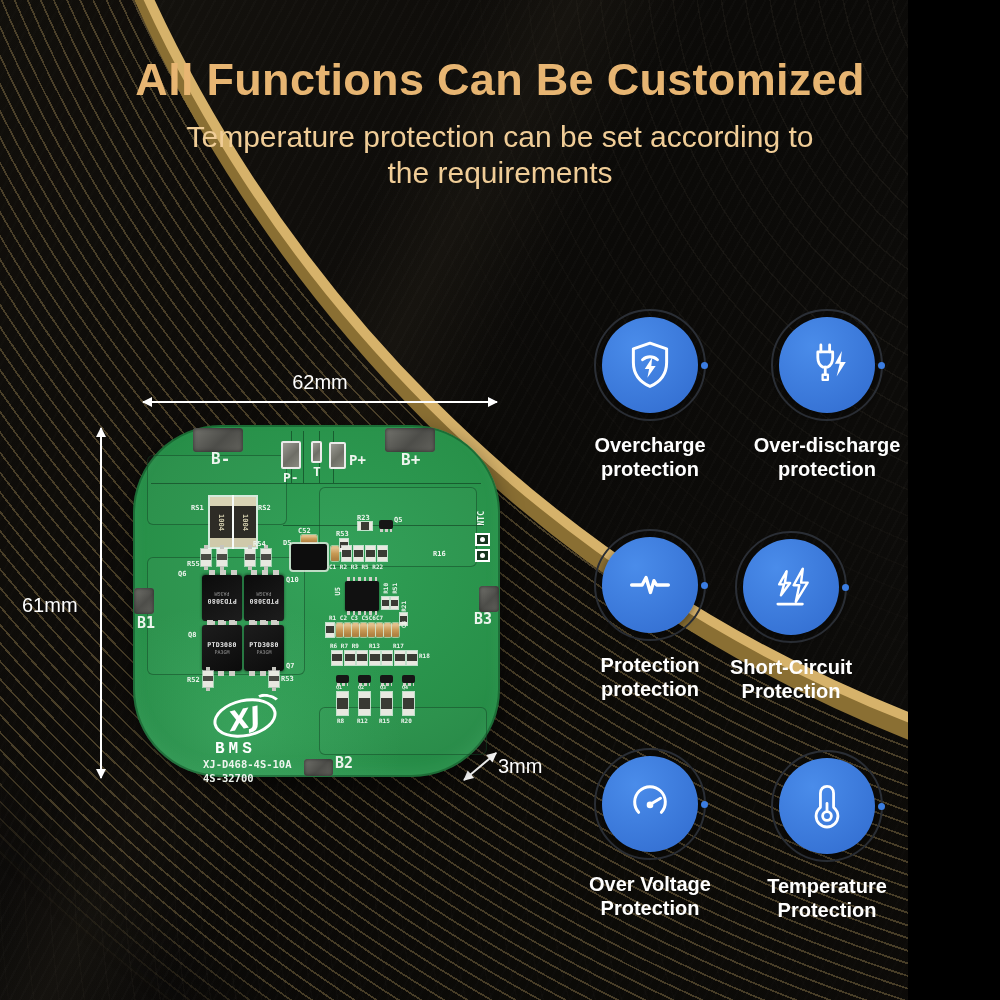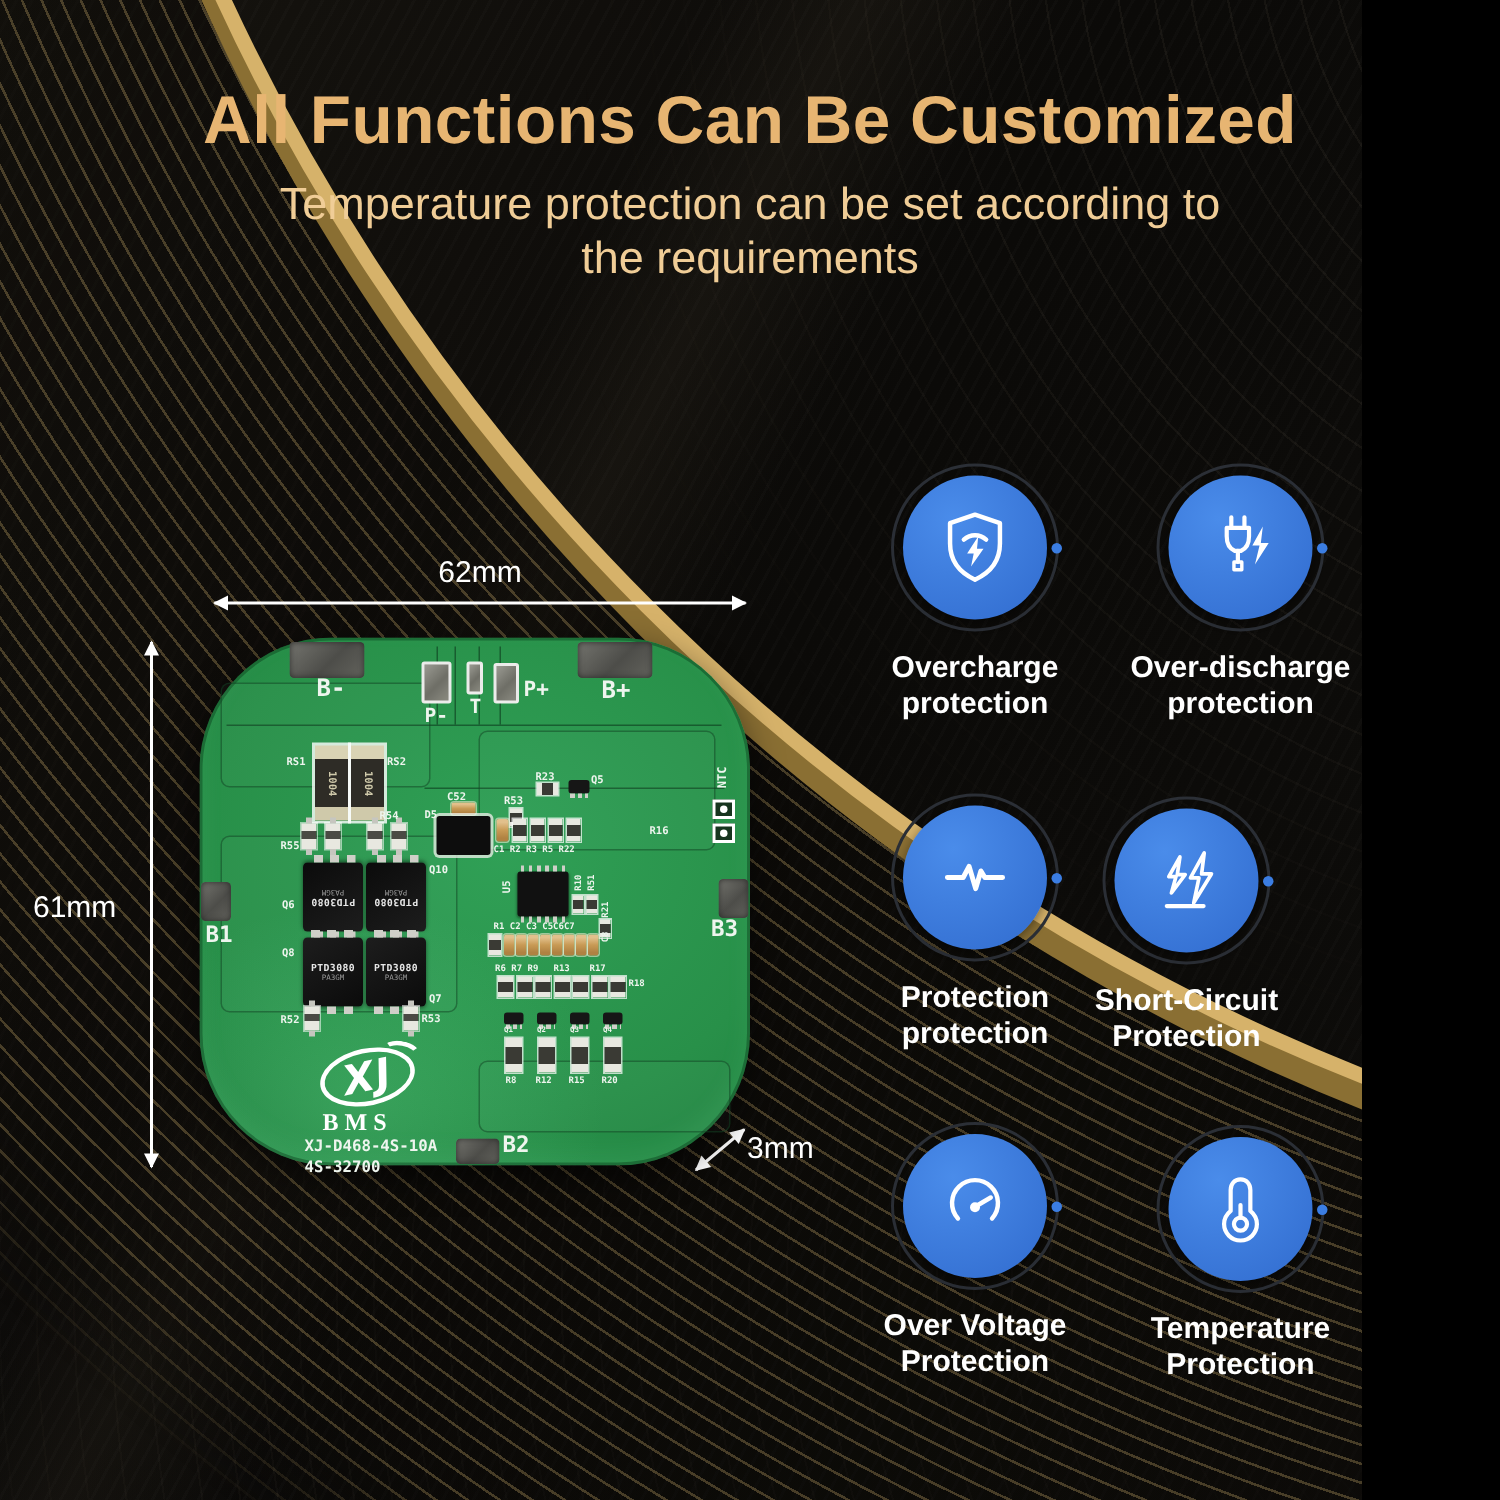--- a/index.html
+++ b/index.html
@@ -52,21 +52,21 @@
 
   
   #pcb-board{position:absolute;left:133px;top:425px;width:367px;height:352px;border-radius:88px;
     background:
       radial-gradient(240px 190px at 28% 88%, rgba(120,230,160,.22), transparent 70%),
       radial-gradient(430px 390px at 55% 40%, #30a056 0%, #289049 45%, #1f7d3e 76%, #186c35 100%);
     box-shadow: inset 0 0 0 2px rgba(0,40,15,.35), inset 0 -8px 16px rgba(150,255,190,.10), 0 8px 22px rgba(0,0,0,.5);}
   .pe{position:absolute;box-sizing:border-box;}
   .lbl{color:#eef5ee;font-family:"DejaVu Sans Mono",monospace;font-weight:bold;white-space:nowrap;line-height:1;}
   .vlbl{color:#eef5ee;font-family:"DejaVu Sans Mono",monospace;font-weight:bold;line-height:1;writing-mode:vertical-rl;transform:rotate(180deg);}
-  .brand{color:#fff;font-family:Liberation Serif, serif;font-weight:bold;letter-spacing:4px;line-height:1;}
+  .brand{color:#fff;font-family:Liberation Mono, monospace;font-weight:bold;letter-spacing:4px;line-height:1;}
   .pad{background:linear-gradient(135deg,#74746e,#4d4d49 55%,#63635d),repeating-linear-gradient(45deg, rgba(255,255,255,.07) 0 2px, transparent 2px 4px);background-blend-mode:normal;border-radius:3px;box-shadow:inset 0 0 4px #2a2a28;}
   .padw{background:linear-gradient(135deg,#9a9a92 0%,#6e6e66 55%,#8a8a80 100%);border:2px solid rgba(255,255,255,.85);border-radius:2px;}
   .ntcpad{background:#17351f;border:2px solid #fff;}
   .ntcpad::after{content:'';position:absolute;left:50%;top:50%;width:5px;height:5px;margin:-2.5px 0 0 -2.5px;border-radius:50%;background:#fff;}
   .hline{height:1px;background:rgba(10,48,24,.55);}
   .vline{width:1px;background:rgba(10,48,24,.55);}
   .zone{border:1px solid rgba(16,66,33,.5);background:rgba(255,255,255,.025);border-radius:6px;}
   .bigres{background:linear-gradient(180deg,#d9d3b4 18%,#2e2c26 18%,#2e2c26 82%,#cfc9aa 82%);box-shadow:0 0 0 2px rgba(255,255,255,.8);display:flex;align-items:center;justify-content:center;color:#cfc9aa;font-family:"DejaVu Sans Mono",monospace;font-size:7px;font-weight:bold;writing-mode:vertical-rl;}
   .legres{background:linear-gradient(180deg,#e8e8e0 30%,#4a4a44 30%,#4a4a44 62%,#e8e8e0 62%);box-shadow:0 0 0 1px rgba(255,255,255,.55);}
   .legres::before{content:'';position:absolute;left:50%;top:-4px;width:4px;height:4px;margin-left:-2px;background:#c6c6bf;}
@@ -175,21 +175,21 @@
         <div class="pe res" style="left: 225px; top: 97px; width: 14px; height: 8px;"></div>
         <div class="pe tr" style="left: 246px; top: 95px; width: 14px; height: 9px;"></div>
         <div class="pe lbl" style="left: 261px; top: 92px; font-size: 7px;">Q5</div>
         <div class="pe cap" style="left: 198px; top: 121px; width: 8px; height: 15px;"></div>
         <div class="pe resv" style="left: 209px; top: 121px; width: 9px; height: 15px;"></div>
         <div class="pe resv" style="left: 221px; top: 121px; width: 9px; height: 15px;"></div>
         <div class="pe resv" style="left: 233px; top: 121px; width: 9px; height: 15px;"></div>
         <div class="pe resv" style="left: 245px; top: 121px; width: 9px; height: 15px;"></div>
         <div class="pe lbl" style="left: 196px; top: 139px; font-size: 6px;">C1 R2 R3 R5 R22</div>
         <div class="pe lbl" style="left: 272px; top: 126px; font-size: 7px; margin-left: 28px;">R16</div>
-        <div class="pe lbl" style="left: 55px; top: 146px; font-size: 7px; margin-top: 29px;">Q6</div>
+        <div class="pe lbl" style="left: 45px; top: 146px; font-size: 7px;">Q6</div>
         <div class="pe mosfet" style="left: 69px; top: 150px; width: 40px; height: 46px; transform: rotate(180deg);">
           <div class="m1">PTD3080</div>
           <div class="m2">PA3GM</div>
         </div>
         <div class="pe mosfet" style="left: 111px; top: 150px; width: 40px; height: 46px; transform: rotate(180deg);">
           <div class="m1">PTD3080</div>
           <div class="m2">PA3GM</div>
         </div>
         <div class="pe lbl" style="left: 153px; top: 152px; font-size: 7px;">Q10</div>
         <div class="pe lbl" style="left: 55px; top: 207px; font-size: 7px;">Q8</div>

